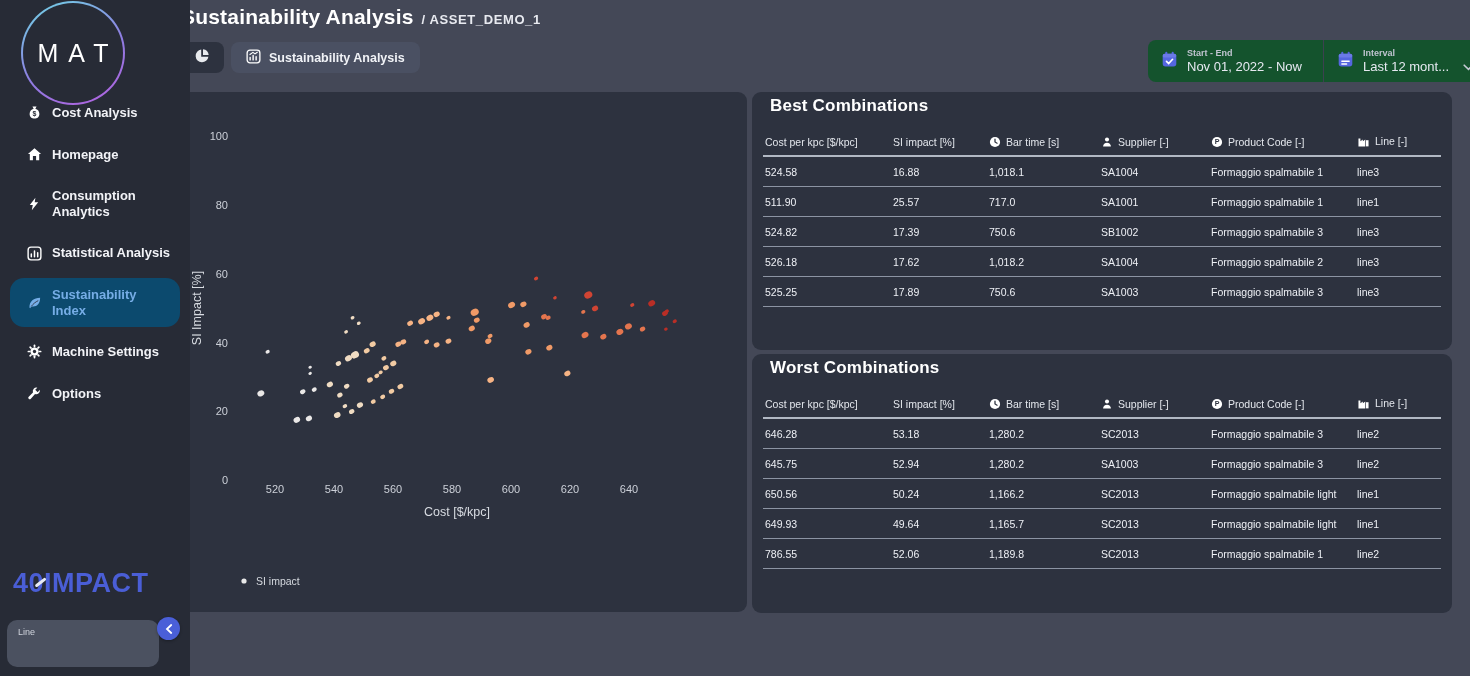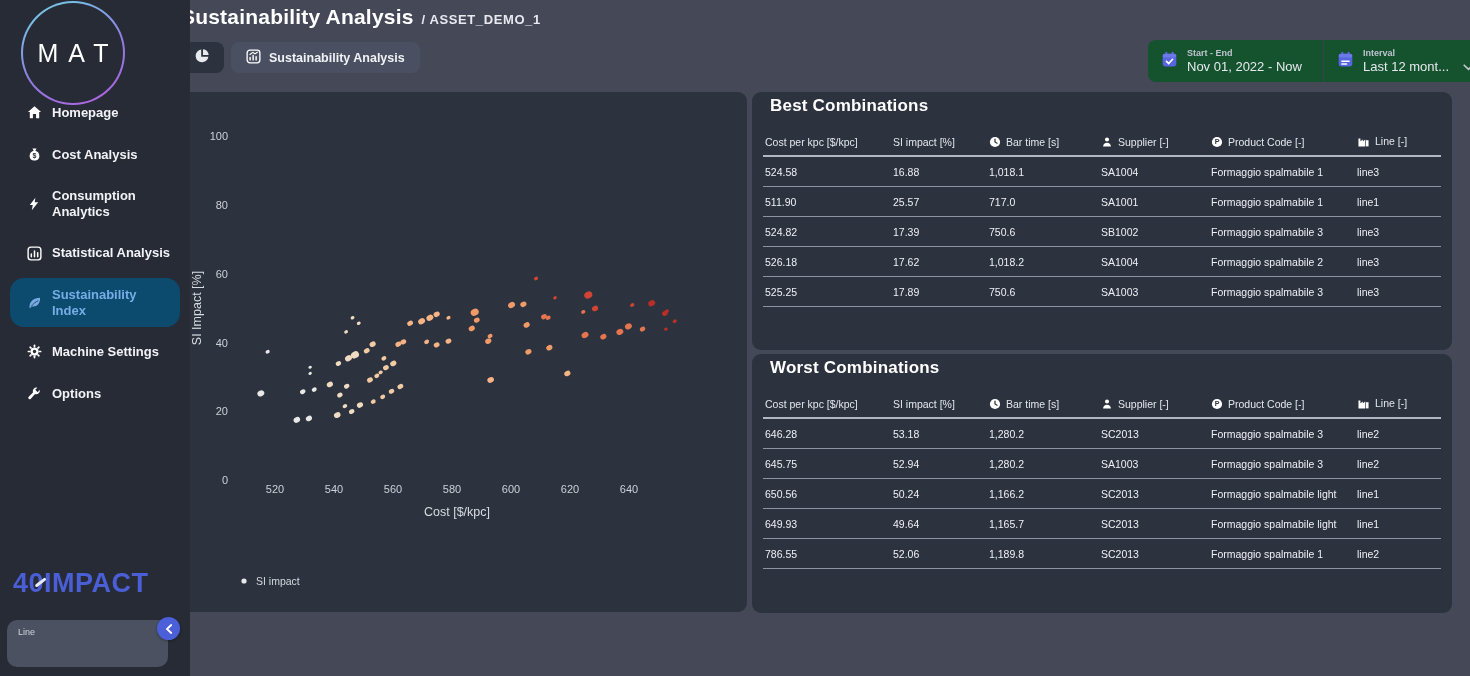--- a/index.html
+++ b/index.html
@@ -53,50 +53,50 @@
   #worst-card{left:752px;top:354px;width:700px;height:259px;}
   .card-title{padding:4px 0 0 18px;font-size:17px;font-weight:700;letter-spacing:0.2px;color:#ffffff;}
   
   .table{margin:12px 11px 0 11px;}
   .trow{display:grid;grid-template-columns:128px 96px 112px 110px 146px 1fr;align-items:center;
         height:29px;border-bottom:1.5px solid rgba(158,166,181,0.85);font-size:10.5px;color:#eef0f5;padding:0 2px;}
   .trow.thead{height:27px;border-bottom:2px solid rgba(192,198,210,0.9);color:#e3e6ec;font-weight:400;}
   .hcell{display:flex;align-items:flex-start;gap:5px;white-space:nowrap;}
   .hicon{display:flex;align-items:center;}
   
-  .line-panel{position:absolute;left:7px;top:620px;width:152px;height:47px;background:#4b5160;border-radius:10px;z-index:6;padding-left:9px;}
+  .line-panel{position:absolute;left:7px;top:620px;width:152px;height:47px;background:#4b5160;border-radius:10px;z-index:6;}
   .line-panel-label{position:absolute;left:11px;top:7px;font-size:9px;color:#d0d4dd;}
   .collapse-btn{position:absolute;left:157px;top:617px;width:23px;height:23px;border-radius:50%;background:#4a5fd8;z-index:7;
                 display:flex;align-items:center;justify-content:center;cursor:pointer;box-shadow:0 1px 3px rgba(0,0,0,0.3);}
 </style>
 </head>
 <body>
 
 <div class="sidebar">
   <div class="logo-circle">
     <span class="logo-text">MAT</span>
   </div>
 
   <div class="nav">
     <div class="nav-item">
       <span class="nicon">
         <svg viewBox="0 0 16 16" width="15" height="15">
-            <path fill="#fff" d="M8 1.2 15 7.4H13V14H9.7V9.6H6.3V14H3V7.4H1z"></path>
-          </svg>
-      </span>
-      <span>Homepage</span>
-    </div>
-    <div class="nav-item">
-      <span class="nicon">
-        <svg viewBox="0 0 16 16" width="15" height="15">
             <path fill="#fff" d="M5.8 1.5h4.4L8.9 3.9c2.6.6 4.3 2.8 4.3 5.6 0 3-2.3 5-5.2 5s-5.2-2-5.2-5c0-2.8 1.7-5 4.3-5.6z"></path>
             <text x="8" y="11.6" font-size="7.5" font-weight="bold" text-anchor="middle" fill="#272b36">$</text>
           </svg>
       </span>
       <span>Cost Analysis</span>
+    </div>
+    <div class="nav-item">
+      <span class="nicon">
+        <svg viewBox="0 0 16 16" width="15" height="15">
+            <path fill="#fff" d="M8 1.2 15 7.4H13V14H9.7V9.6H6.3V14H3V7.4H1z"></path>
+          </svg>
+      </span>
+      <span>Homepage</span>
     </div>
     <div class="nav-item">
       <span class="nicon">
         <svg viewBox="0 0 16 16" width="14" height="14">
             <path fill="#fff" d="M9.6.8 3.2 9h3.4l-1.1 6.2L12.8 6H8.8z"></path>
           </svg>
       </span>
       <span>Consumption Analytics</span>
     </div>
     <div class="nav-item">

